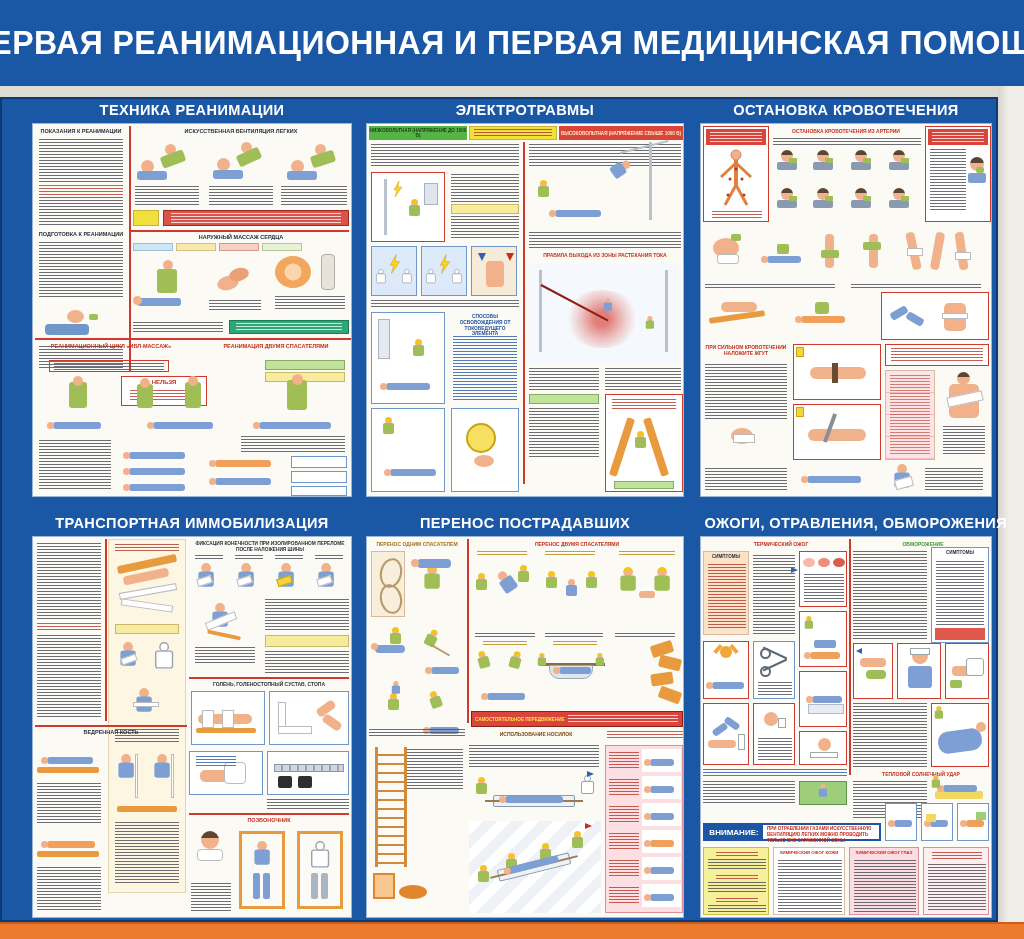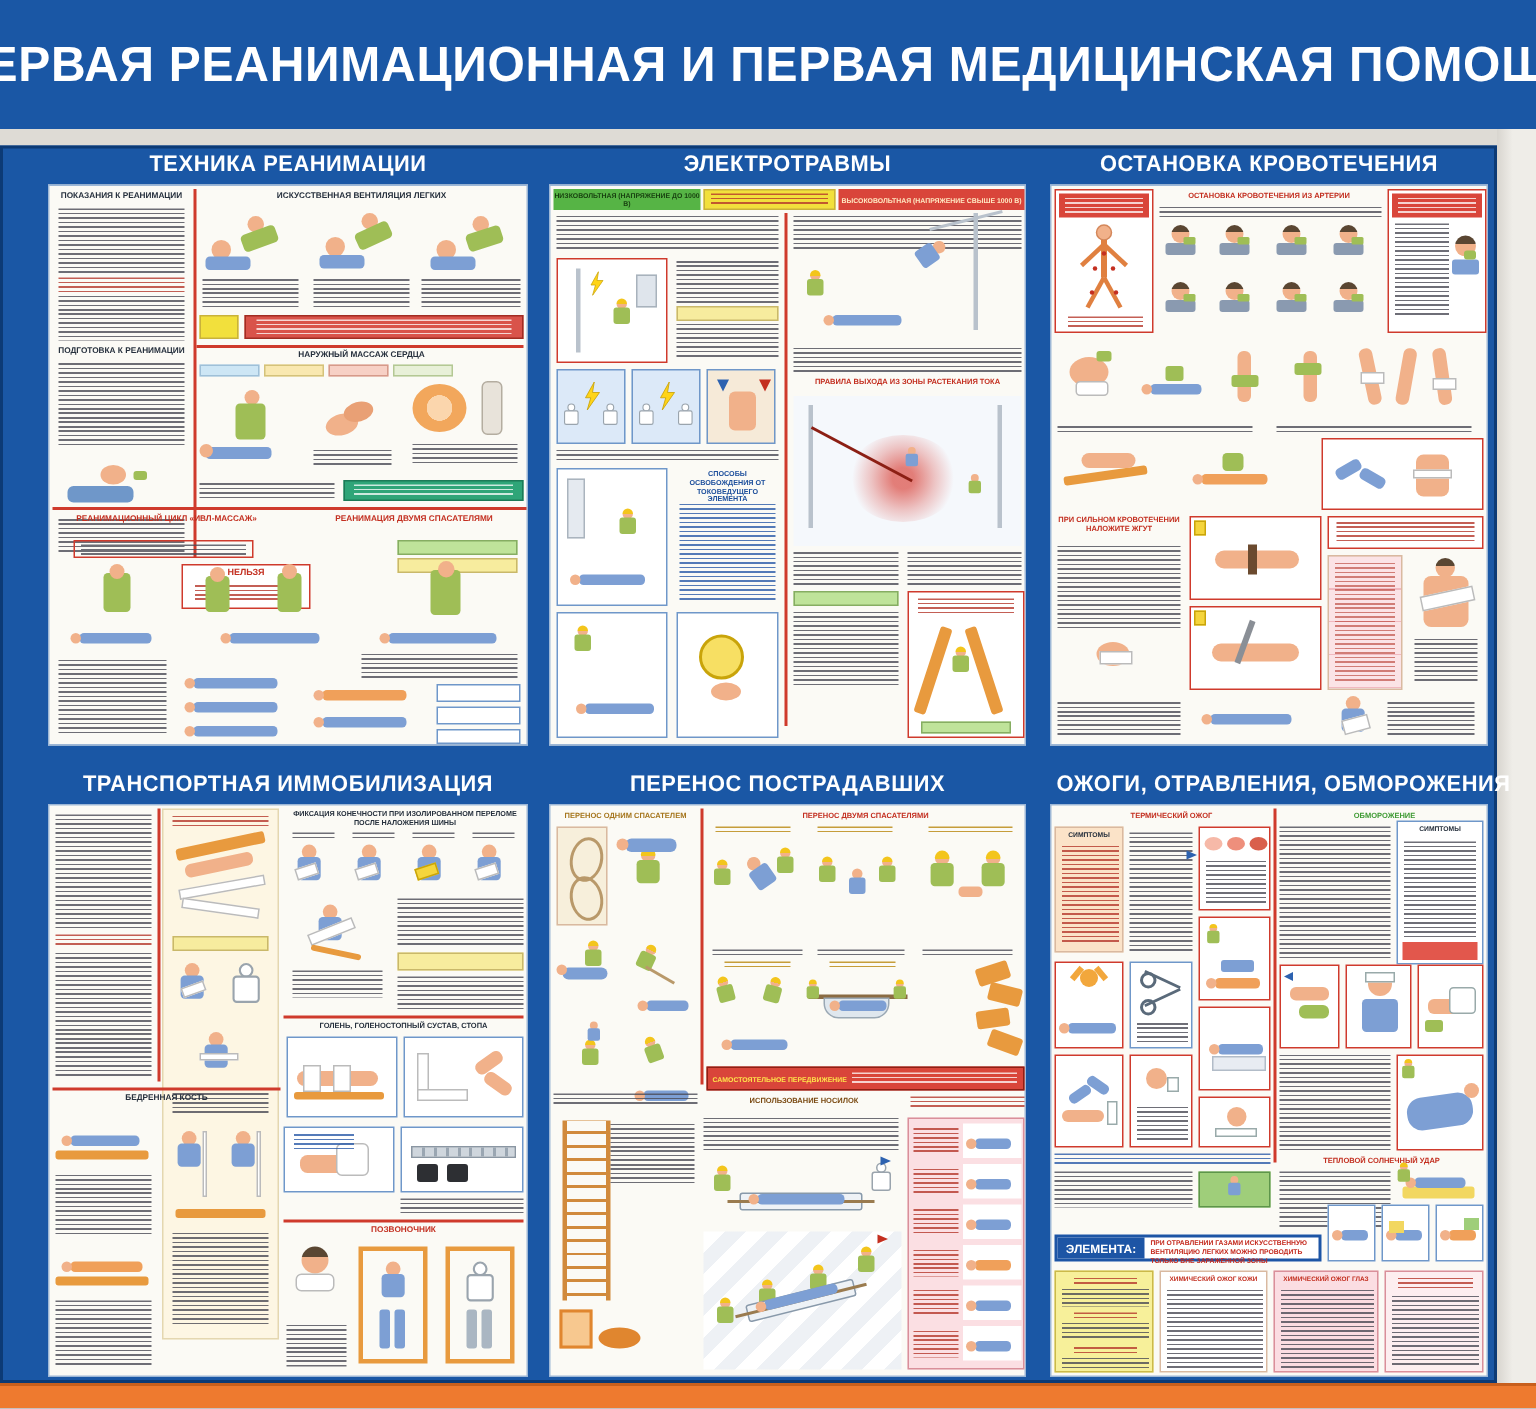--- a/index.html
+++ b/index.html
@@ -889,21 +889,21 @@
       </div>
     <div class="bx bl" style="left:220px;top:266px;width:32px;height:38px">
         <i class="lyp" style="position:absolute;left:8px;top:16px;width:18px"></i>
         <i class="ch" style="position:absolute;left:4px;top:10px;width:10px;height:8px;background:#f2d760"></i>
       </div>
     <div class="bx bl" style="left:256px;top:266px;width:32px;height:38px">
         <i class="lyp or" style="position:absolute;left:8px;top:16px;width:18px"></i>
         <i class="ch" style="position:absolute;left:18px;top:8px;width:10px;height:8px;background:#9fce7a"></i>
       </div>
     <div class="ch" style="left:2px;top:286px;width:178px;height:18px;border:2px solid #1d55a5;background:#fff">
-      <span style="position:absolute;left:0;top:0;width:58px;height:100%;background:#1d55a5;color:#fff;font-weight:700;font-size:8px;display:flex;align-items:center;justify-content:center">ЭЛЕМЕНТА:</span>
+      <span style="position:absolute;left:0;top:0;width:58px;height:100%;background:#1d55a5;color:#fff;font-weight:700;font-size:8px;display:flex;align-items:center;justify-content:center">ВНИМАНИЕ:</span>
       <span class="att-note" style="position:absolute;left:62px;top:1px;width:112px">ПРИ ОТРАВЛЕНИИ ГАЗАМИ ИСКУССТВЕННУЮ ВЕНТИЛЯЦИЮ ЛЕГКИХ МОЖНО ПРОВОДИТЬ ТОЛЬКО ВНЕ ЗАРАЖЕННОЙ ЗОНЫ</span>
     </div>
     <div class="ch" style="left:2px;top:310px;width:66px;height:68px;background:#f7f09a;border:1px solid #cbb94a">
       <span class="tl red" style="position:absolute;left:12px;top:4px;width:42px;height:5px"></span>
       <span class="tl" style="position:absolute;left:4px;top:11px;width:58px;height:12px"></span>
       <span class="tl red" style="position:absolute;left:12px;top:27px;width:42px;height:5px"></span>
       <span class="tl" style="position:absolute;left:4px;top:34px;width:58px;height:12px"></span>
       <span class="tl red" style="position:absolute;left:12px;top:50px;width:42px;height:5px"></span>
       <span class="tl" style="position:absolute;left:4px;top:57px;width:58px;height:9px"></span>
     </div>

